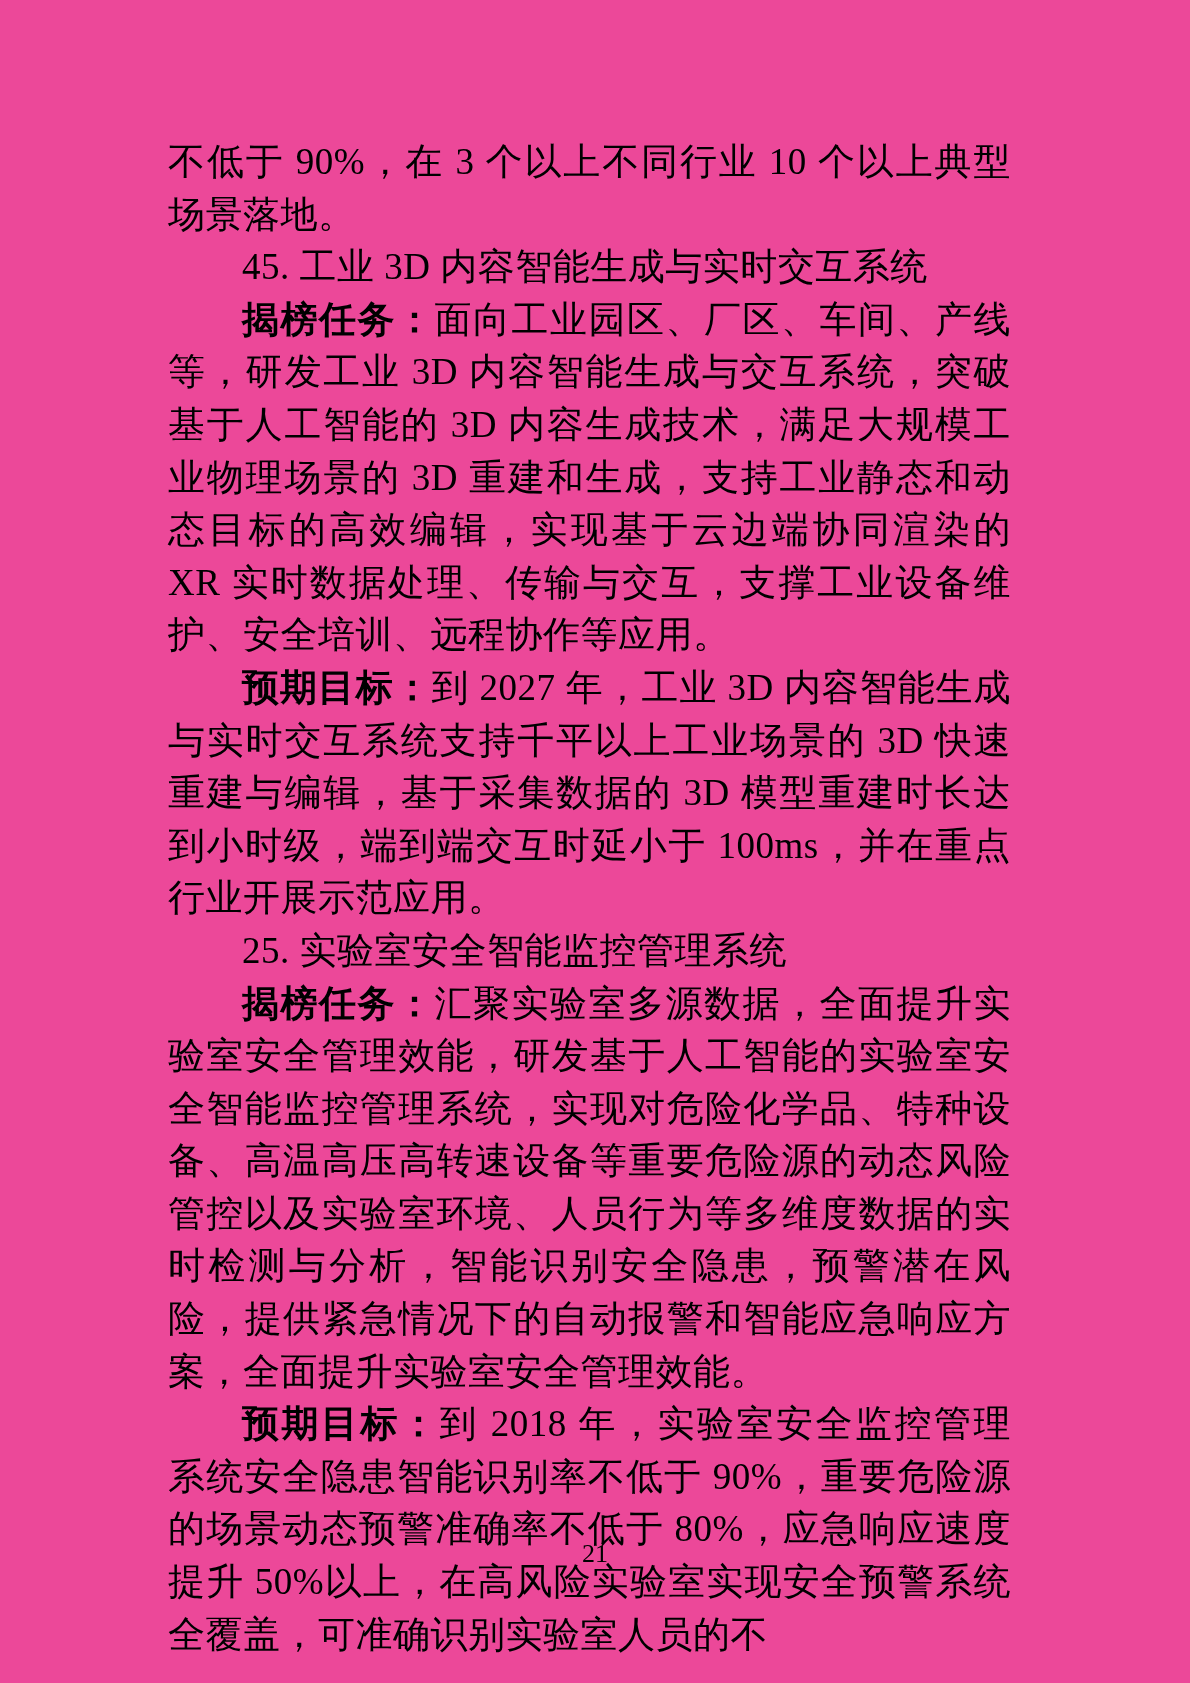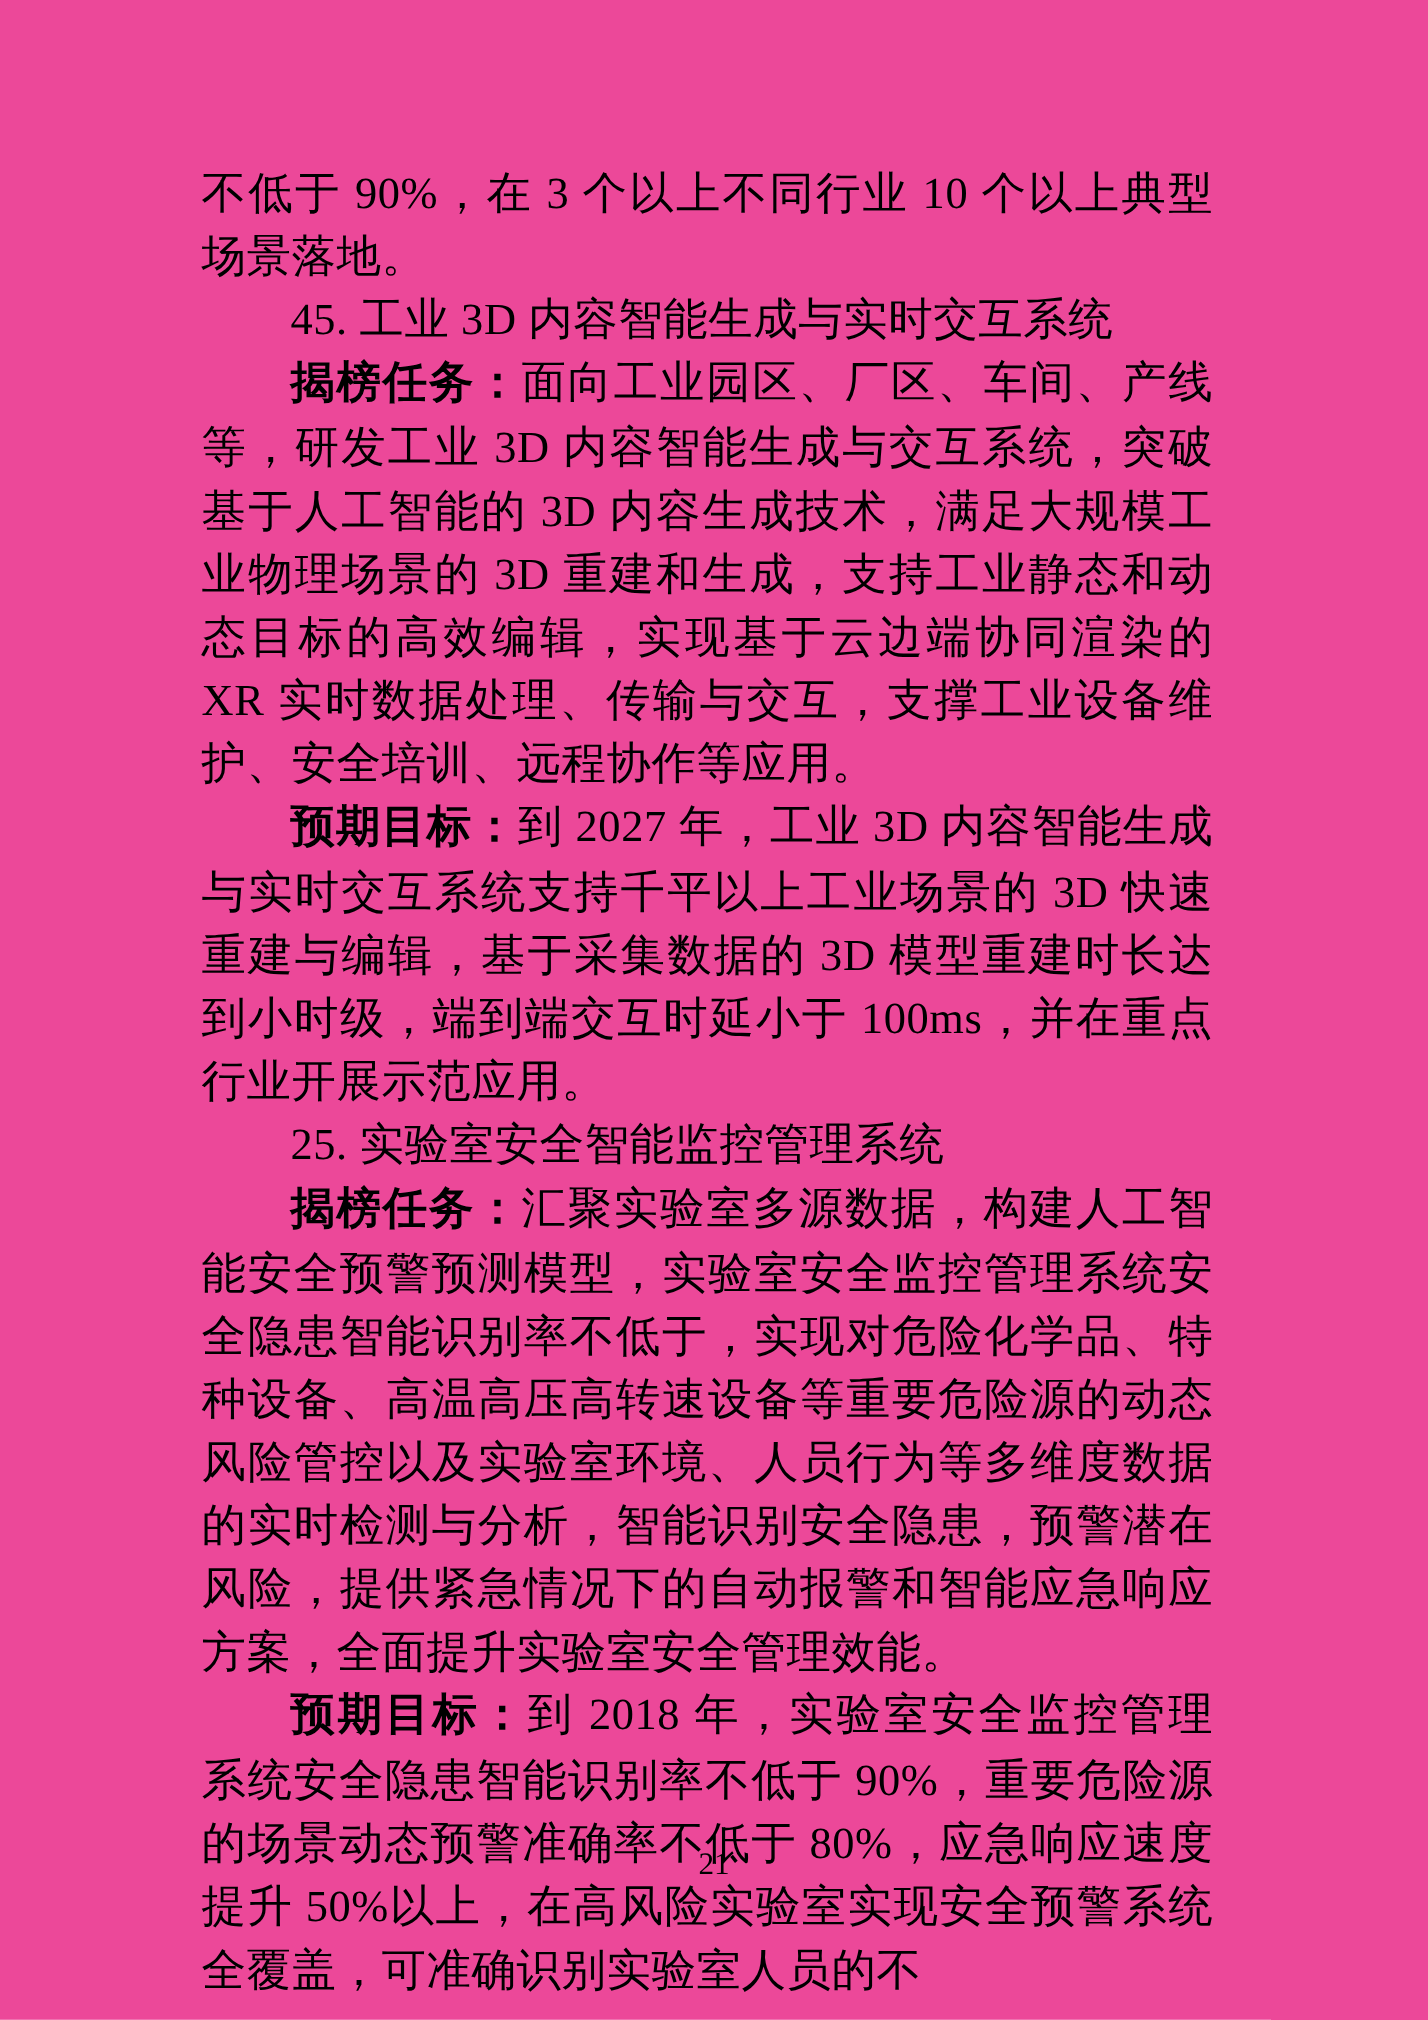--- a/index.html
+++ b/index.html
@@ -40,21 +40,20 @@
     text-indent: 2em;
   }
   .content p.continuation {
     text-indent: 0;
   }
   .content p.heading {
     font-weight: 400;
   }
   .label {
     font-weight: 700;
-    font-family: Liberation Mono, monospace;
   }
   .footer {
     position: absolute;
     top: 1534px;
     left: 0;
     width: 100%;
     text-align: center;
     font-size: 26px;
     line-height: 40px;
   }
@@ -62,19 +61,19 @@
 </head>
 <body>
 
 <div class="page">
   <div class="content" id="content">
       <p class="continuation"><span>不低于 90%，在 3 个以上不同行业 10 个以上典型场景落地。</span></p>
       <p class="heading"><span>45. 工业 3D 内容智能生成与实时交互系统</span></p>
       <p class="body"><span class="label">揭榜任务：</span><span>面向工业园区、厂区、车间、产线等，研发工业 3D 内容智能生成与交互系统，突破基于人工智能的 3D 内容生成技术，满足大规模工业物理场景的 3D 重建和生成，支持工业静态和动态目标的高效编辑，实现基于云边端协同渲染的 XR 实时数据处理、传输与交互，支撑工业设备维护、安全培训、远程协作等应用。</span></p>
       <p class="body"><span class="label">预期目标：</span><span>到 2027 年，工业 3D 内容智能生成与实时交互系统支持千平以上工业场景的 3D 快速重建与编辑，基于采集数据的 3D 模型重建时长达到小时级，端到端交互时延小于 100ms，并在重点行业开展示范应用。</span></p>
       <p class="heading"><span>25. 实验室安全智能监控管理系统</span></p>
-      <p class="body"><span class="label">揭榜任务：</span><span>汇聚实验室多源数据，构建人工智能安全预警预测模型，实验室安全监控管理系统安全隐患智能识别率不低于，实现对危险化学品、特种设备、高温高压高转速设备等重要危险源的动态风险管控以及实验室环境、人员行为等多维度数据的实时检测与分析，智能识别安全隐患，预警潜在风险，提供紧急情况下的自动报警和智能应急响应方案，全面提升实验室安全管理效能。</span></p>
+      <p class="body"><span class="label">揭榜任务：</span><span>汇聚实验室多源数据，全面提升实验室安全管理效能，研发基于人工智能的实验室安全智能监控管理系统，实现对危险化学品、特种设备、高温高压高转速设备等重要危险源的动态风险管控以及实验室环境、人员行为等多维度数据的实时检测与分析，智能识别安全隐患，预警潜在风险，提供紧急情况下的自动报警和智能应急响应方案，全面提升实验室安全管理效能。</span></p>
       <p class="body"><span class="label">预期目标：</span><span>到 2018 年，实验室安全监控管理系统安全隐患智能识别率不低于 90%，重要危险源的场景动态预警准确率不低于 80%，应急响应速度提升 50%以上，在高风险实验室实现安全预警系统全覆盖，可准确识别实验室人员的不</span></p>
     </div>
   <div class="footer">
     <span>21</span>
   </div>
 </div>
 
 </body></html>

